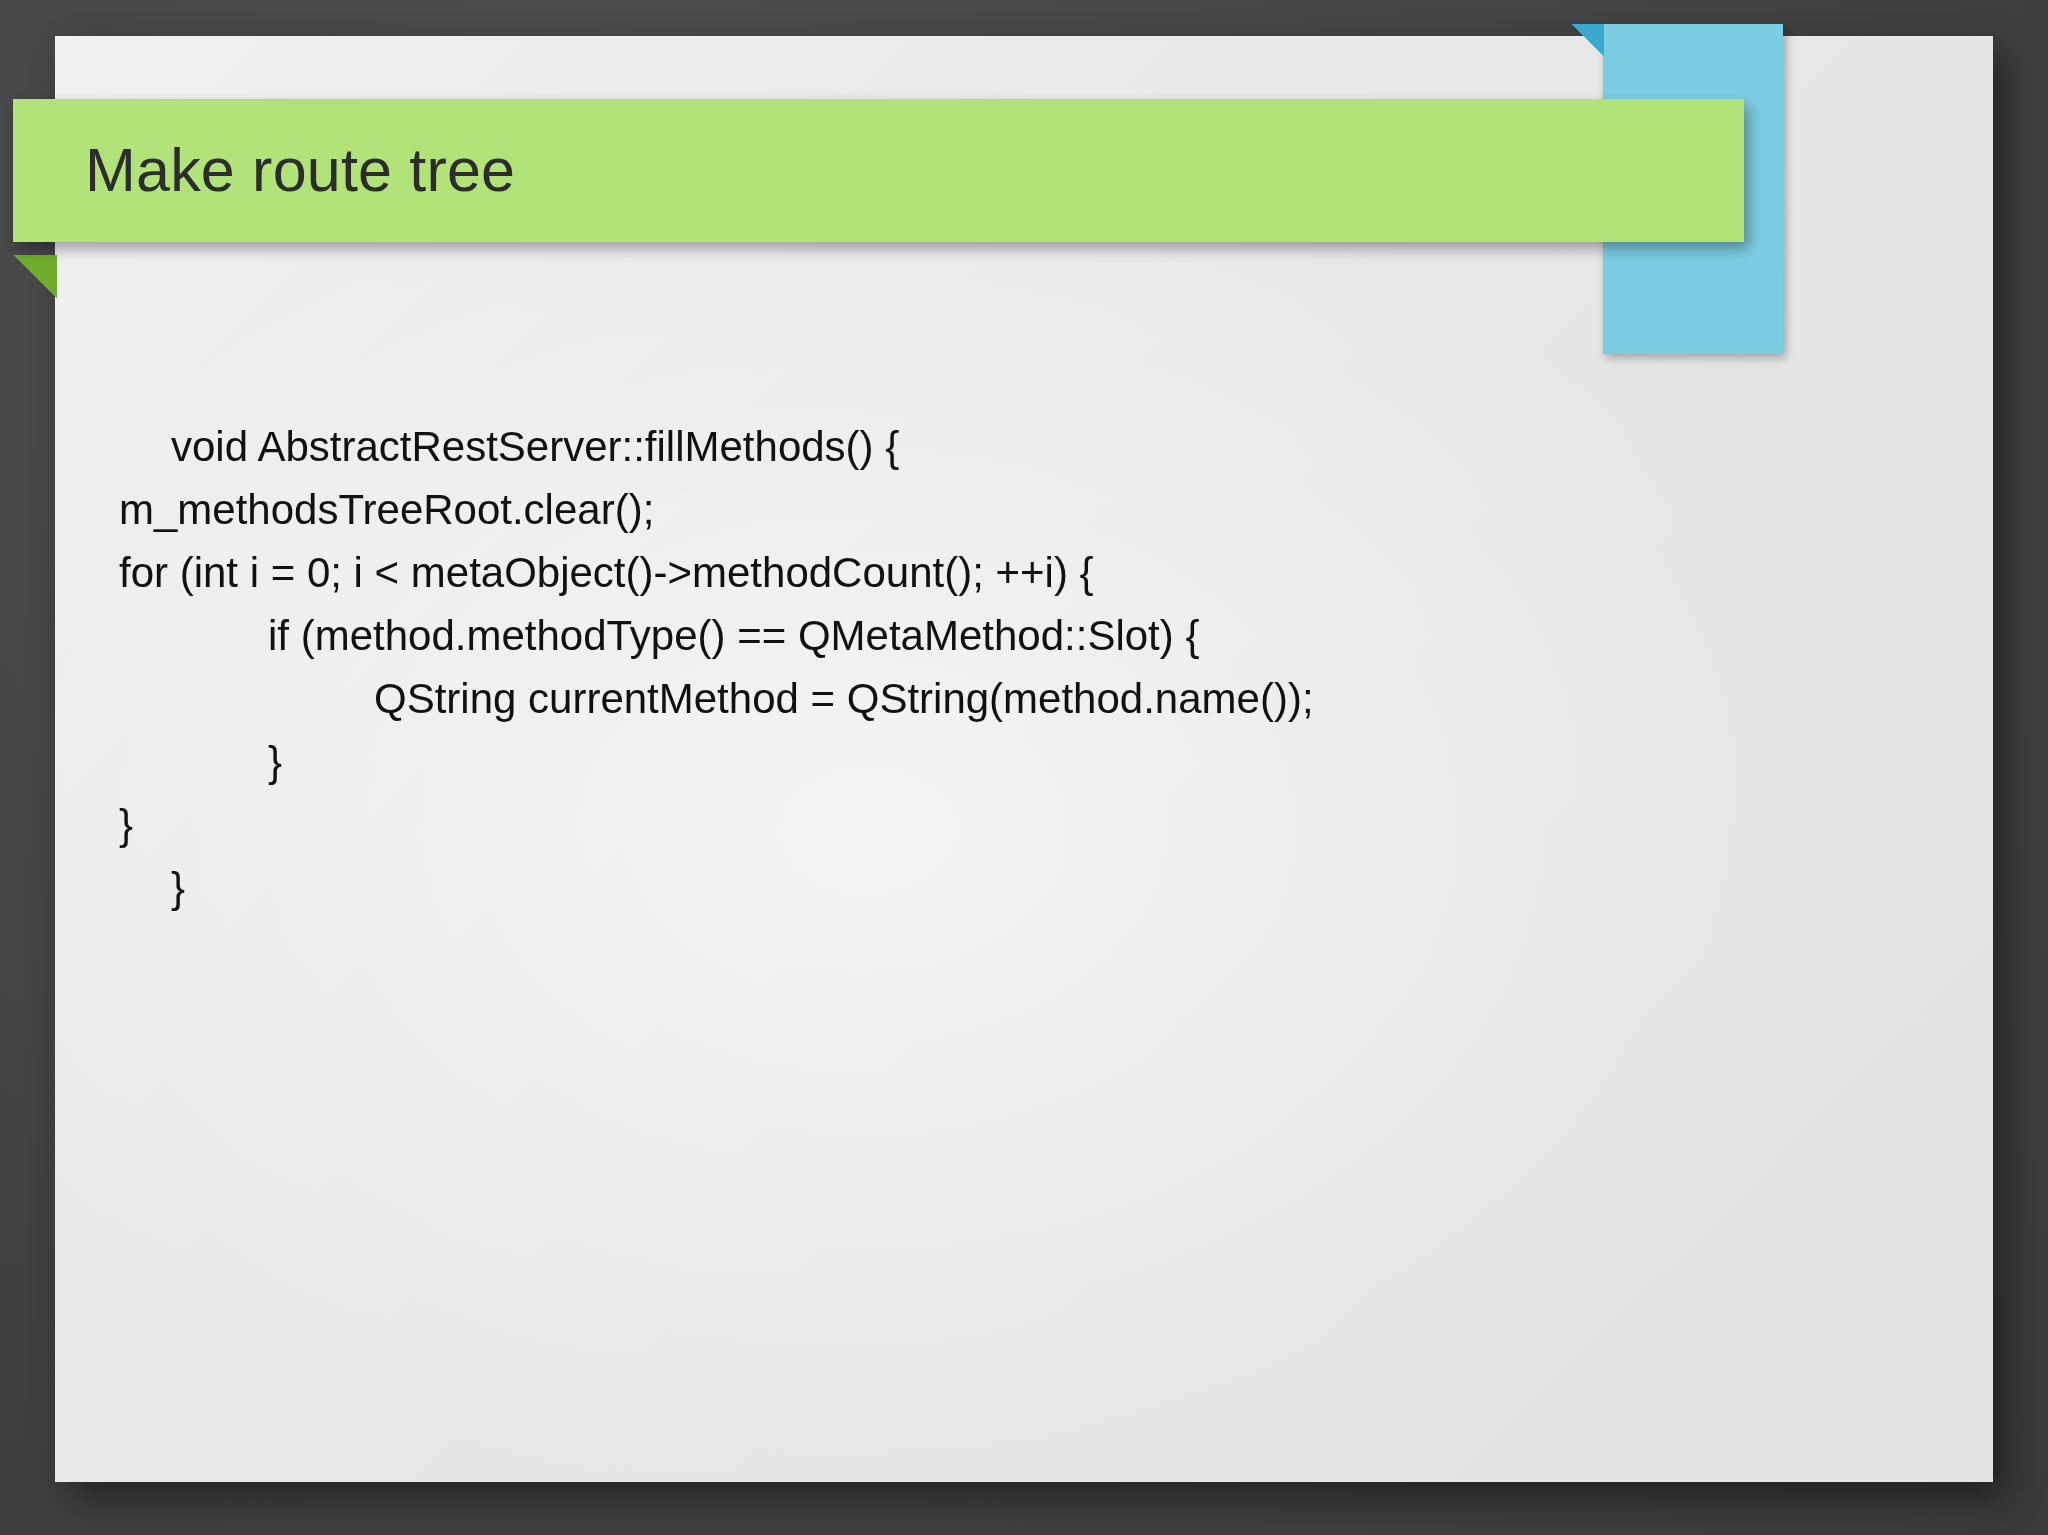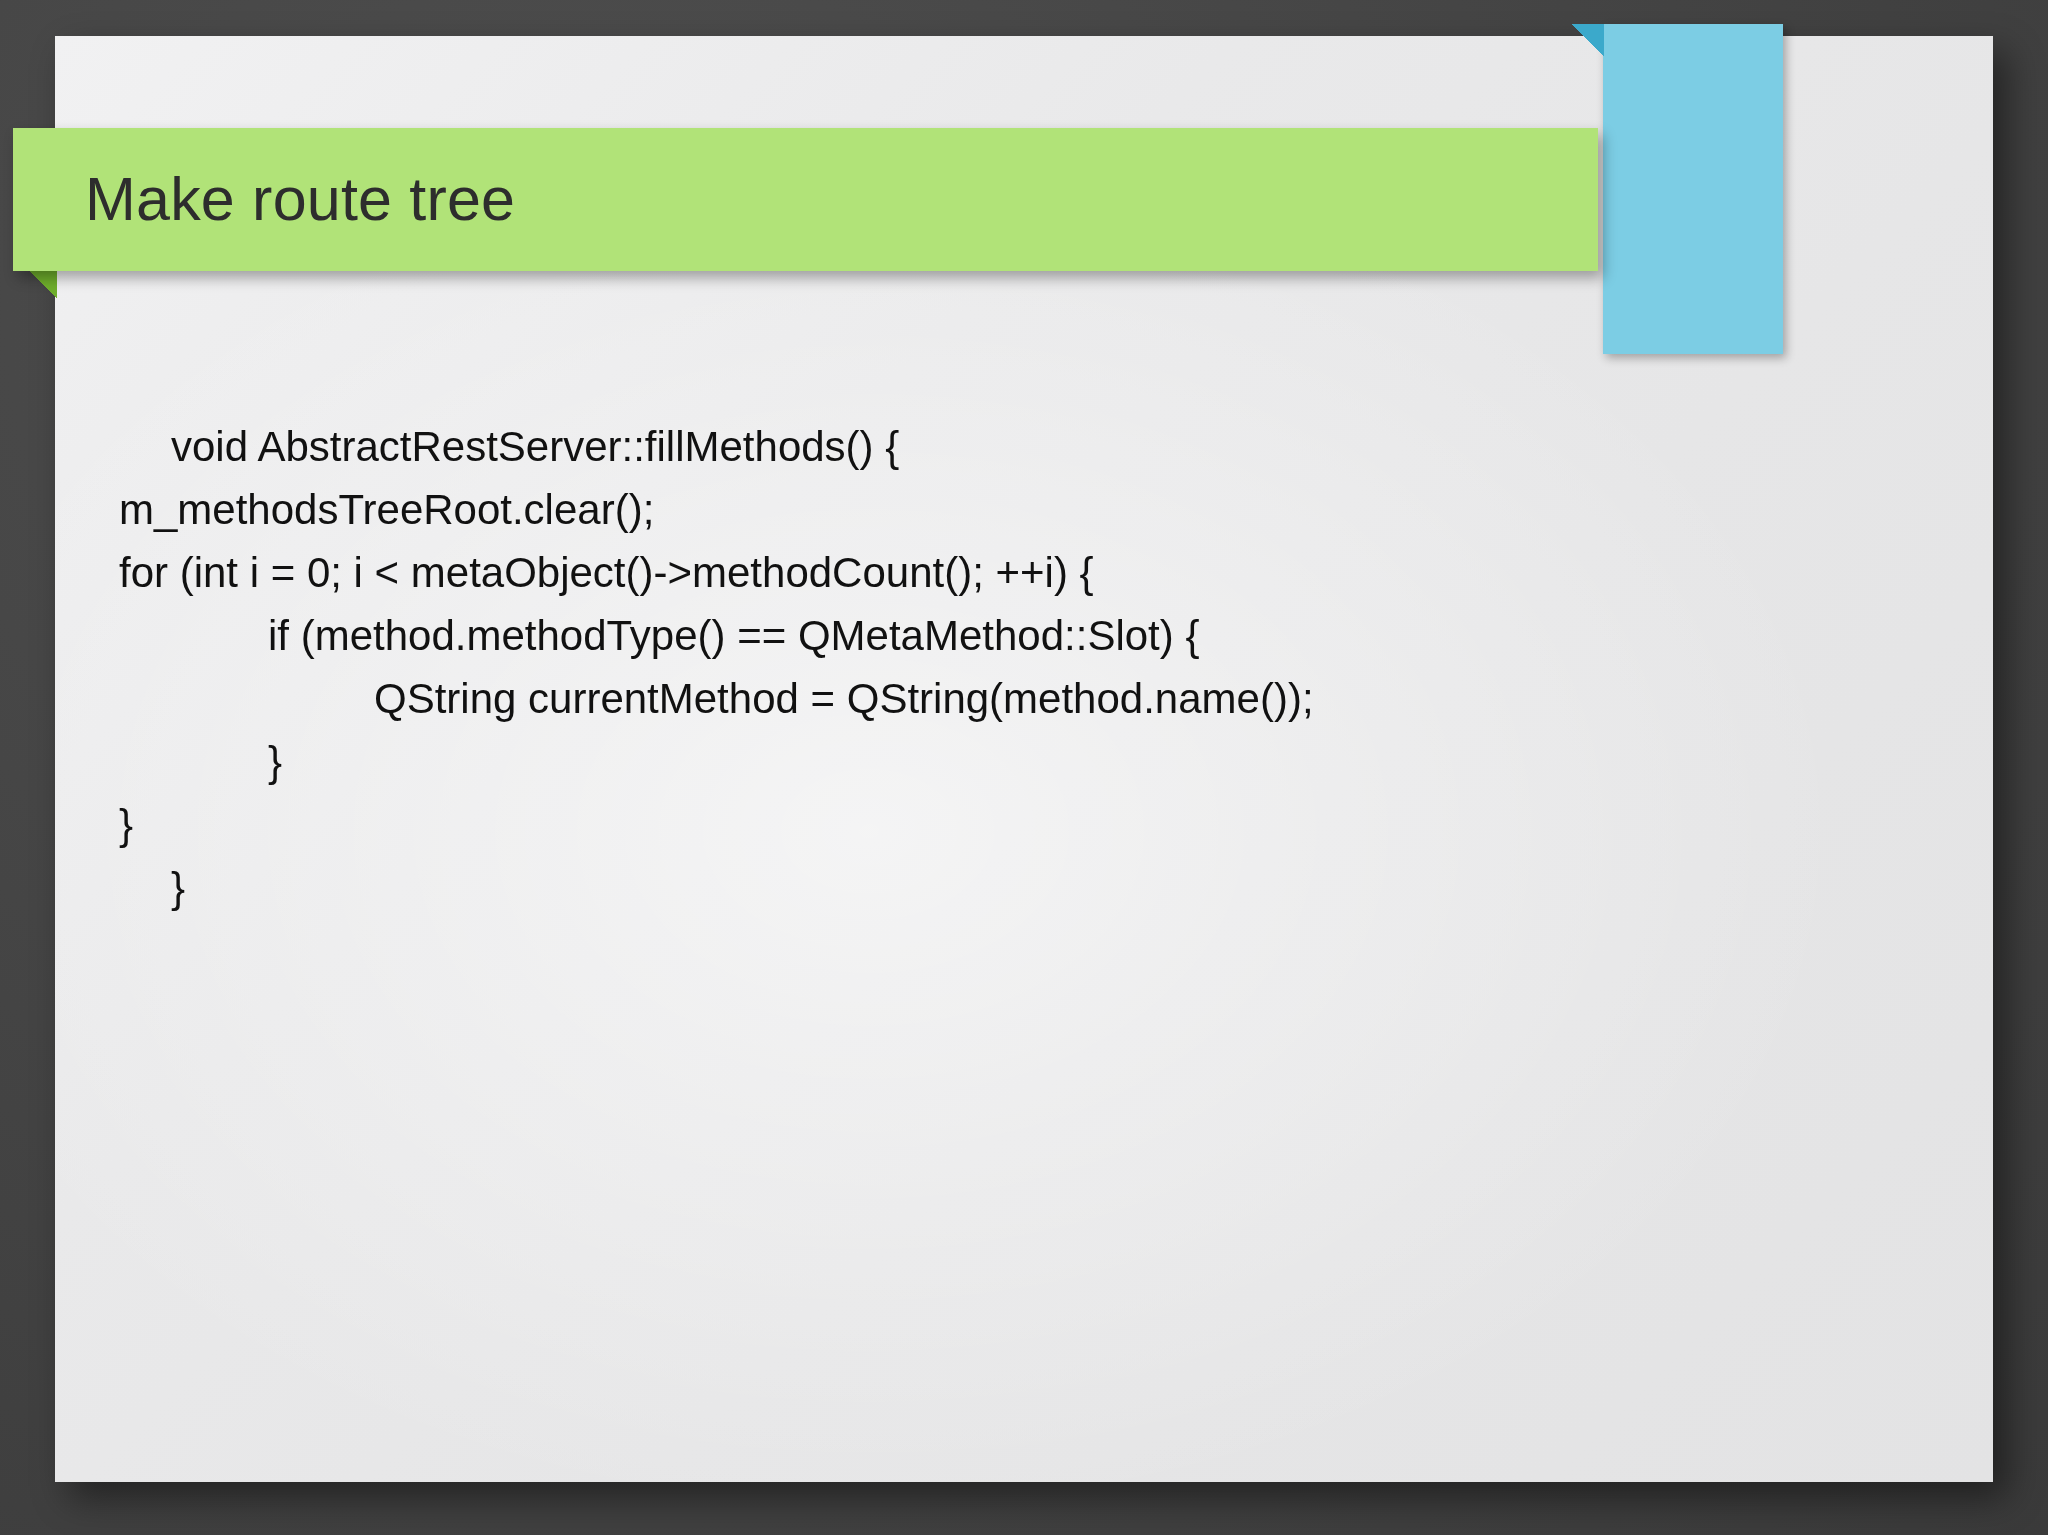--- a/index.html
+++ b/index.html
@@ -58,22 +58,22 @@
     width: 32px;
     height: 33px;
     background: linear-gradient(225deg, #3ba9cb 50%, rgba(0,0,0,0) 50%);
     z-index: 3;
   }
 
   
   #title-banner {
     position: absolute;
     left: 13px;
-    top: 128px;
-    width: 1585px;
+    top: 99px;
+    width: 1731px;
     height: 143px;
     background: #b1e378;
     box-shadow: 5px 7px 13px rgba(0,0,0,0.33);
     z-index: 5;
     display: flex;
     align-items: center;
   }
   #title-text {
     margin-left: 72px;
     font-size: 61px;

